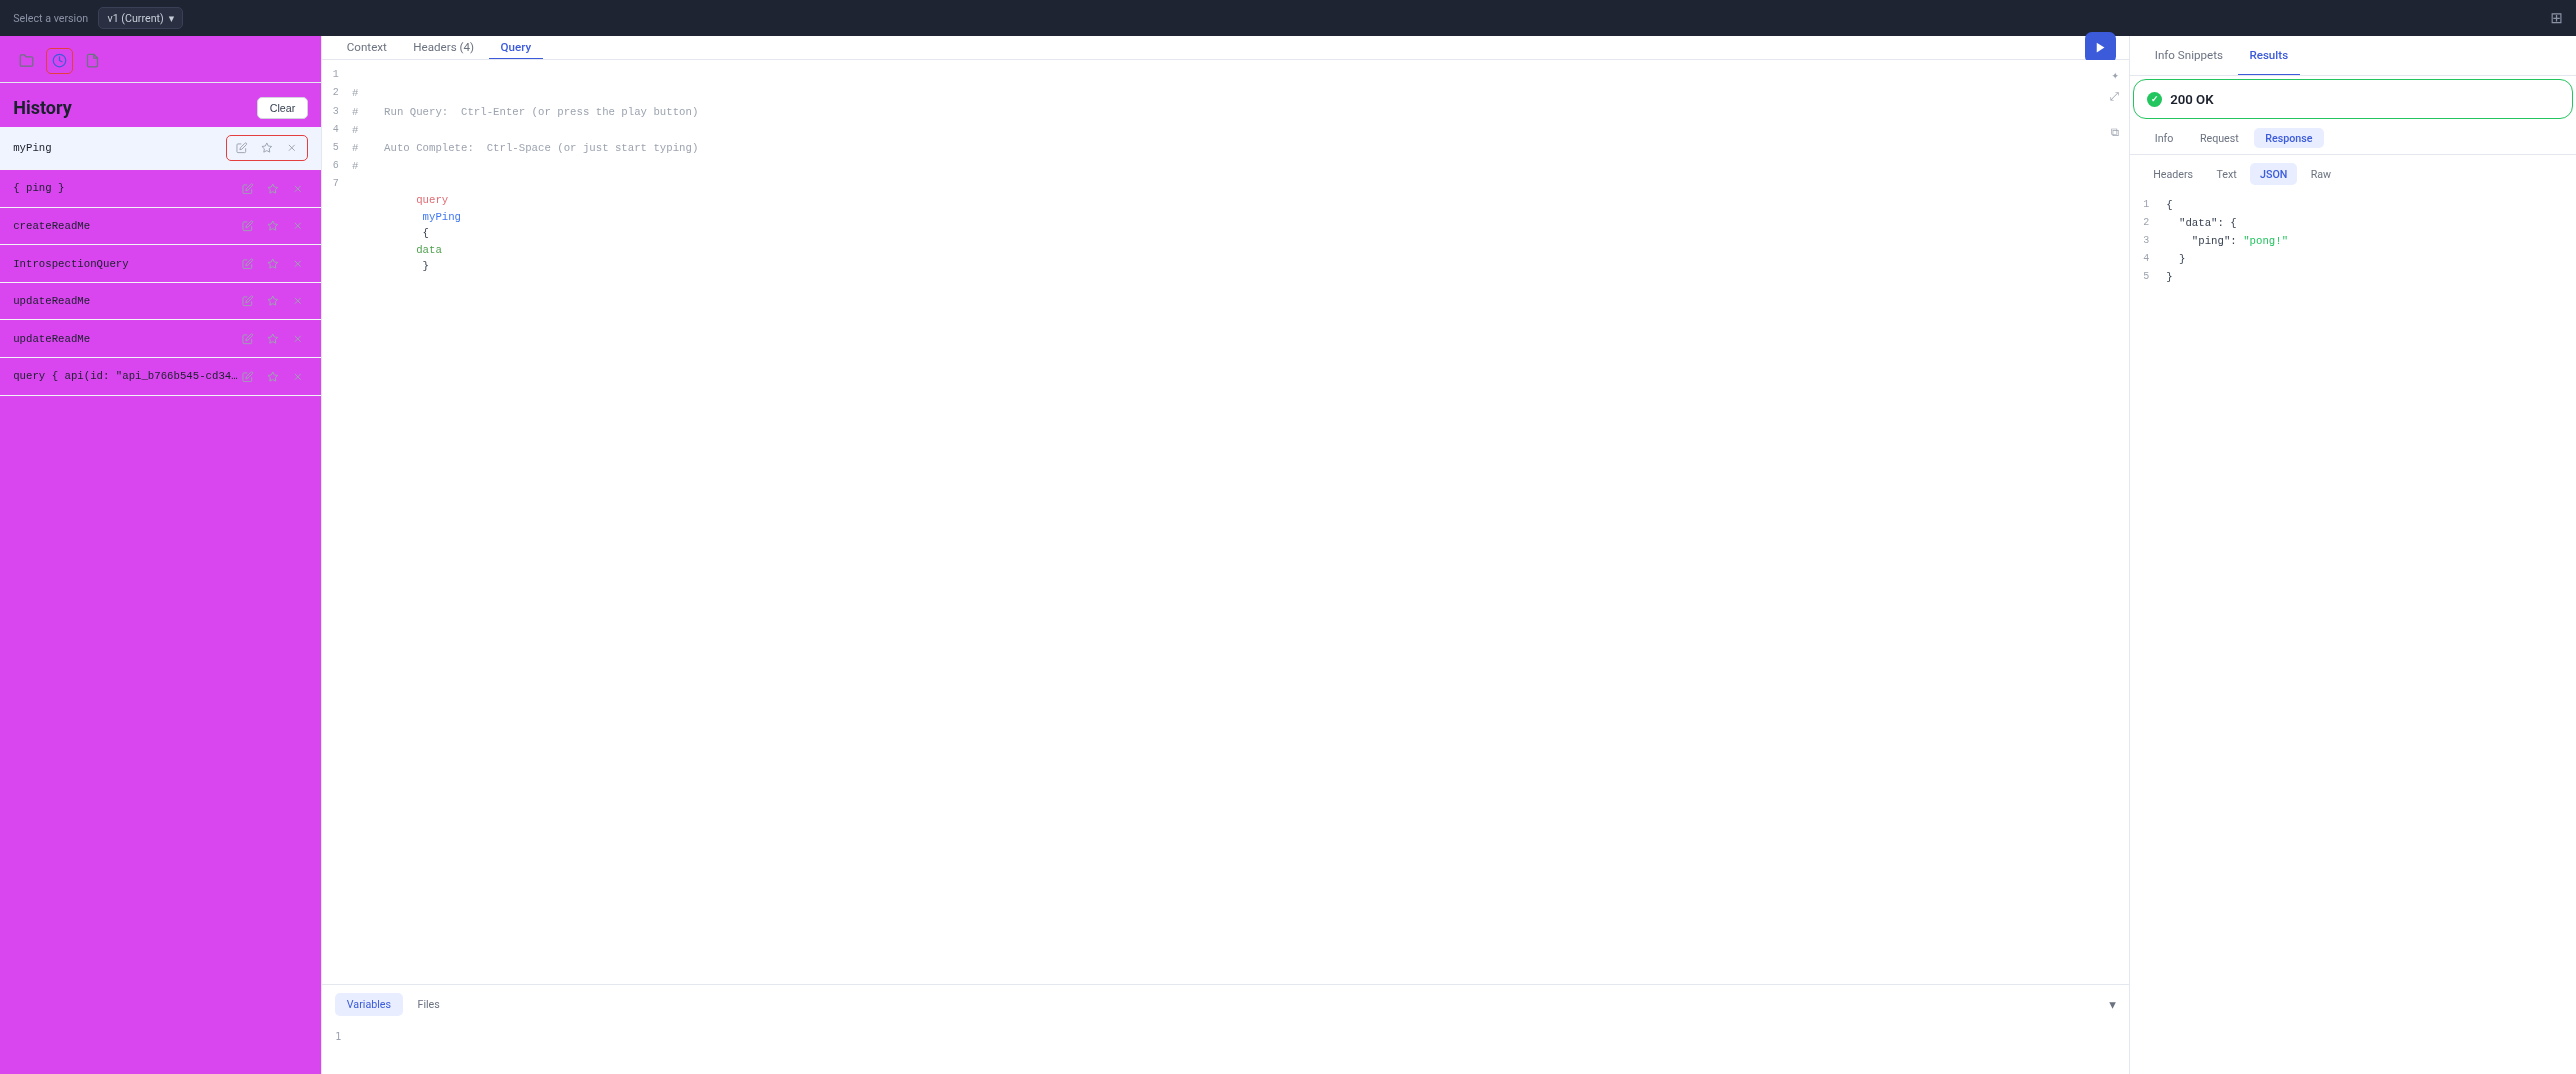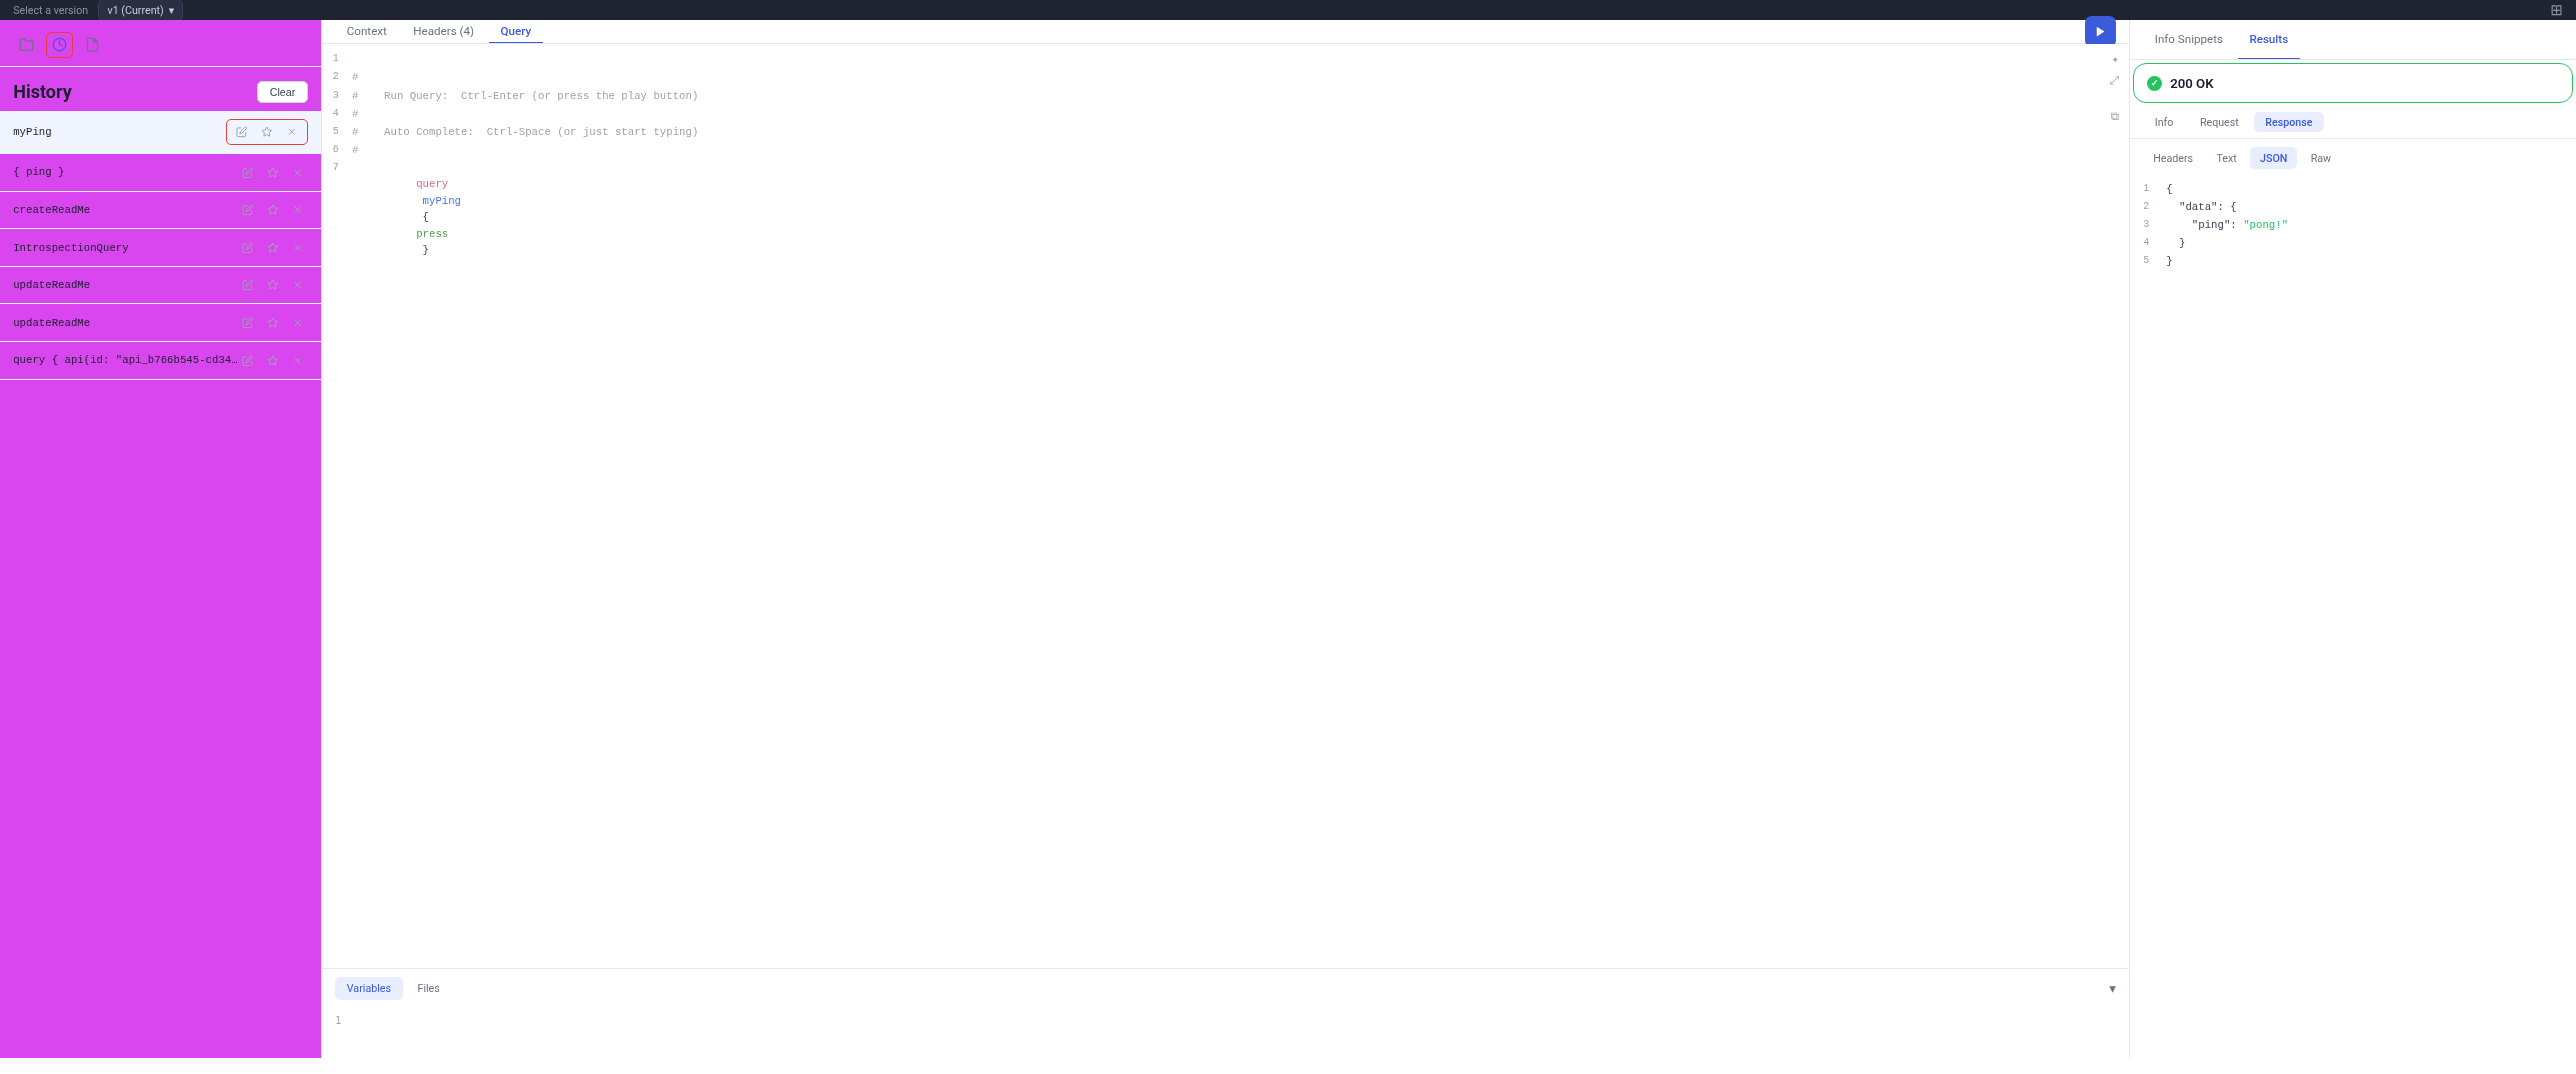--- a/index.html
+++ b/index.html
@@ -1,21 +1,21 @@
 <!DOCTYPE html>
 <html style="font-size:13.2px"><head>
   <meta charset="utf-8">
   <style>
     * { box-sizing: border-box; margin: 0; padding: 0; }
     body { font-family: -apple-system, BlinkMacSystemFont, 'Segoe UI', Roboto, sans-serif; background: #fff; overflow: hidden; }
 
     
     .topbar {
       background: #1e2432;
-      height: 20px;
+      height: 36px;
       display: flex;
       align-items: center;
       padding: 0 13.2px;
       justify-content: space-between;
     }
     .topbar-left { display: flex; align-items: center; gap: 10px; }
     .topbar-label { color: #8b92a5; font-size: 10.7px; }
     .version-select {
       background: #2a3042;
       color: #c8ccd8;
@@ -613,21 +613,21 @@
         <span class="line-num">6</span>
         <span class="line-content code-comment">#</span>
       </div>
 
       <div class="code-line">
         <span class="line-num">7</span>
         <span class="line-content">
           <span style="color:#e06c75;">query</span>
           <span style="color:#4078f2;"> myPing</span>
           <span style="color:#374151;"> { </span>
-          <span style="color:#50a14f;">press</span>
+          <span style="color:#50a14f;">data</span>
           <span style="color:#374151;"> }</span>
         </span>
       </div>
 
       <div style="position:absolute; top:30px; right:10px; display:flex; gap:6.6px;">
         <span style="color:#9ca3af; font-size:11.6px; cursor:pointer;">⤢</span>
       </div>
       <div style="position:absolute; top:66px; right:10px; display:flex; gap:6.6px;">
         <span style="color:#9ca3af; font-size:11.6px; cursor:pointer;">⧉</span>
       </div>

